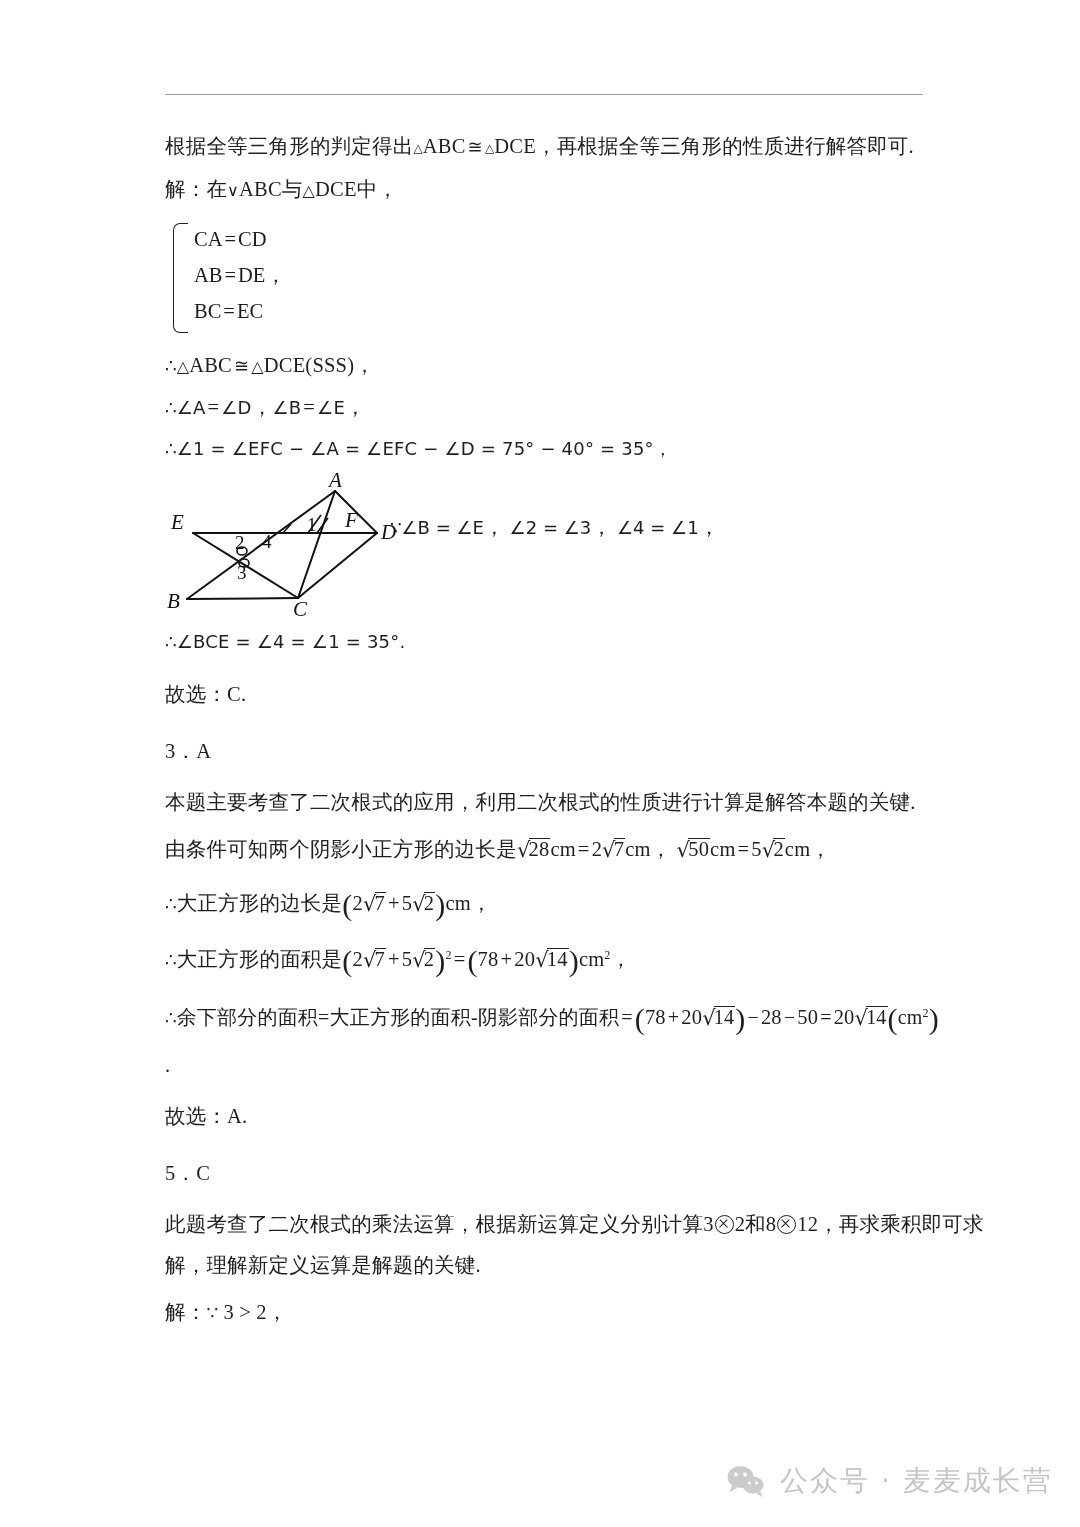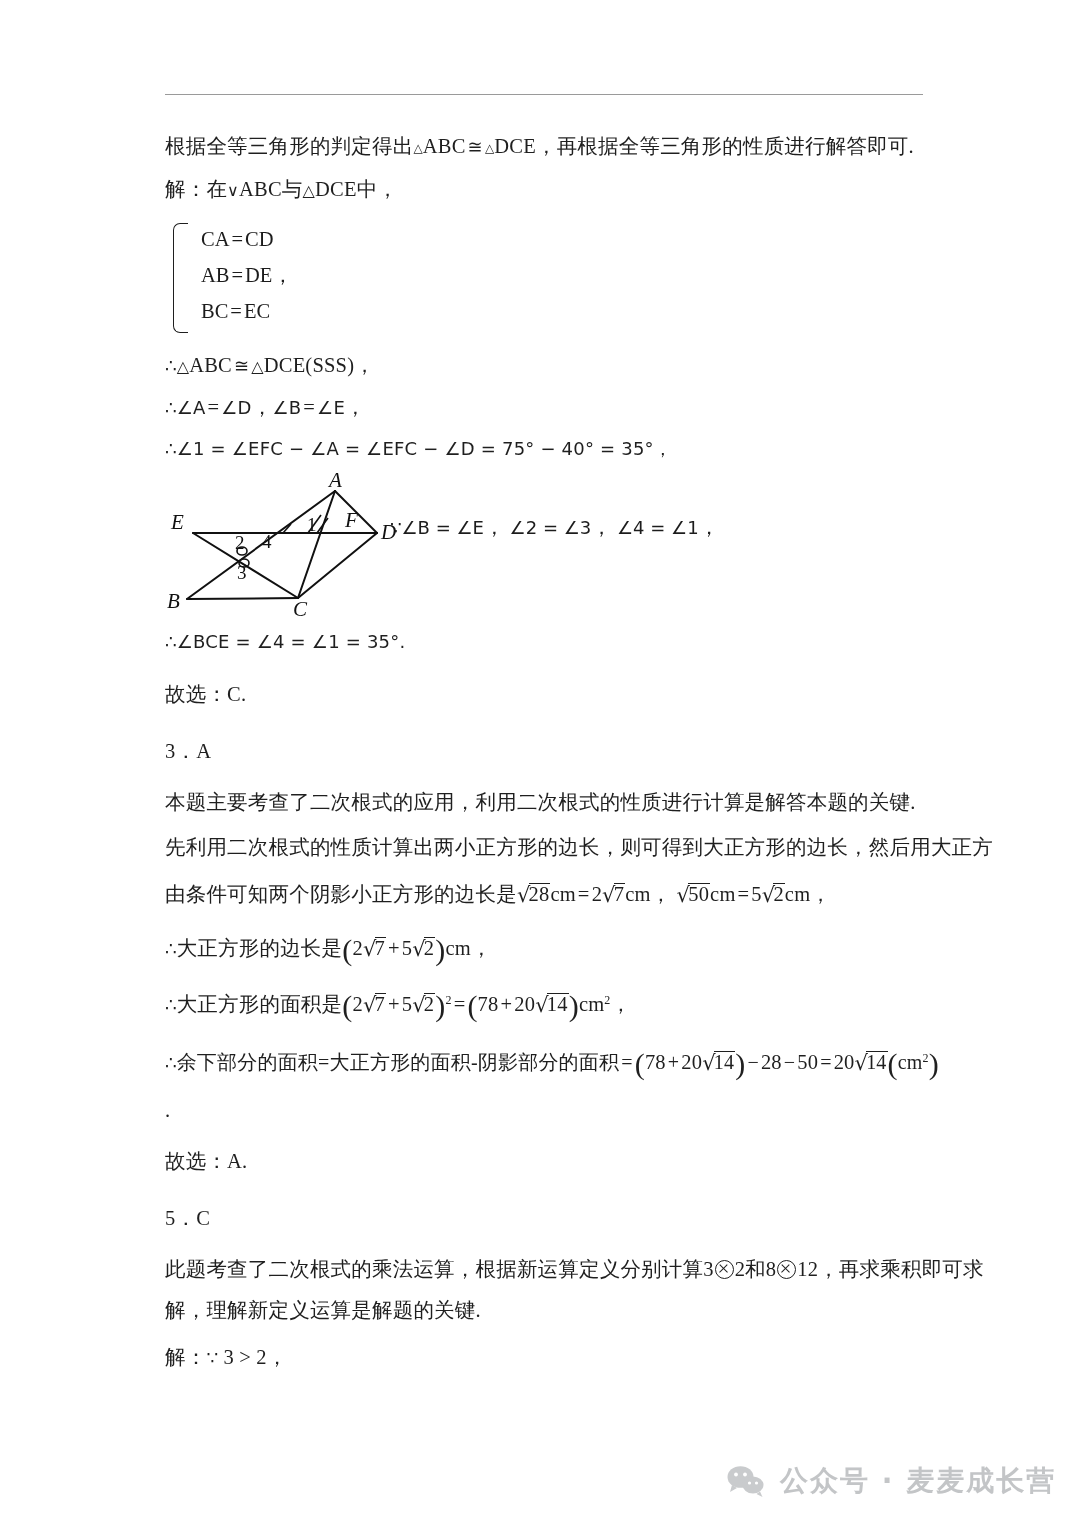--- a/index.html
+++ b/index.html
@@ -52,21 +52,21 @@
   .tri-sm { font-family: "DejaVu Sans", sans-serif; font-size: 12px; vertical-align: 1px;}
   .ang { font-family: "DejaVu Sans", sans-serif; font-size: 18px; }
   .deg { font-size: 13px; vertical-align: 6px; }
   .sup { font-size: 12px; vertical-align: 7px; }
 
   
   .sysblock {
     position: relative;
     margin: 10px 0 4px 8px;
     display: inline-block;
-    padding-left: 28px;
+    padding-left: 21px;
   }
   .brace {
     position: absolute;
     left: 0;
     top: 2px;
     width: 14px;
     height: 108px;
     border-left: 1.6px solid #1f1f1f;
     border-top: 1.6px solid #1f1f1f;
     border-bottom: 1.6px solid #1f1f1f;
@@ -133,21 +133,20 @@
 
   
   .footer {
     position: absolute;
     left: 726px;
     top: 1462px;
     display: flex;
     align-items: center;
     gap: 14px;
     color: #c3c5c7;
-    font-weight: bold;
   }
   .footer .wtext {
     font-family: "DejaVu Sans", "Liberation Sans", sans-serif;
     font-size: 28px;
     letter-spacing: 2px;
     color: #c3c5c7;
     white-space: nowrap;
   }
 </style>
 </head>
@@ -253,21 +252,20 @@
     <div class="line">
       <span class="sym">∴</span><span class="ang">∠BCE = ∠4 = ∠1 = 35°.</span>
     </div>
 
     <div class="line" style="margin-top:12px">故选：C.</div>
 
     <div class="line" style="margin-top:16px">3．A</div>
 
     <div class="line" style="margin-top:10px">本题主要考查了二次根式的应用，利用二次根式的性质进行计算是解答本题的关键.</div>
 
-    <div class="line" style="margin-top:4px">先利用二次根式的性质计算出两小正方形的边长，则可得到大正方形的边长，然后用大正方</div>
 
     
     <div class="line" style="margin-top:6px">
       <span>由条件可知两个阴影小正方形的边长是</span><span class="rad"><span class="radsign">√</span><span class="radbody">28</span></span><span>cm</span><span class="op">=</span><span class="mn">2</span><span class="rad"><span class="radsign">√</span><span class="radbody">7</span></span><span>cm</span><span>，</span>&nbsp;<span class="rad"><span class="radsign">√</span><span class="radbody">50</span></span><span>cm</span><span class="op">=</span><span class="mn">5</span><span class="rad"><span class="radsign">√</span><span class="radbody">2</span></span><span>cm</span><span>，</span>
     </div>
 
     
     <div class="line" style="margin-top:12px">
       <span class="sym">∴</span><span>大正方形的边长是</span><span class="paren-big">(</span><span class="mn">2</span><span class="rad"><span class="radsign">√</span><span class="radbody">7</span></span><span class="op">+</span><span class="mn">5</span><span class="rad"><span class="radsign">√</span><span class="radbody">2</span></span><span class="paren-big">)</span><span>cm</span><span>，</span>
     </div>

